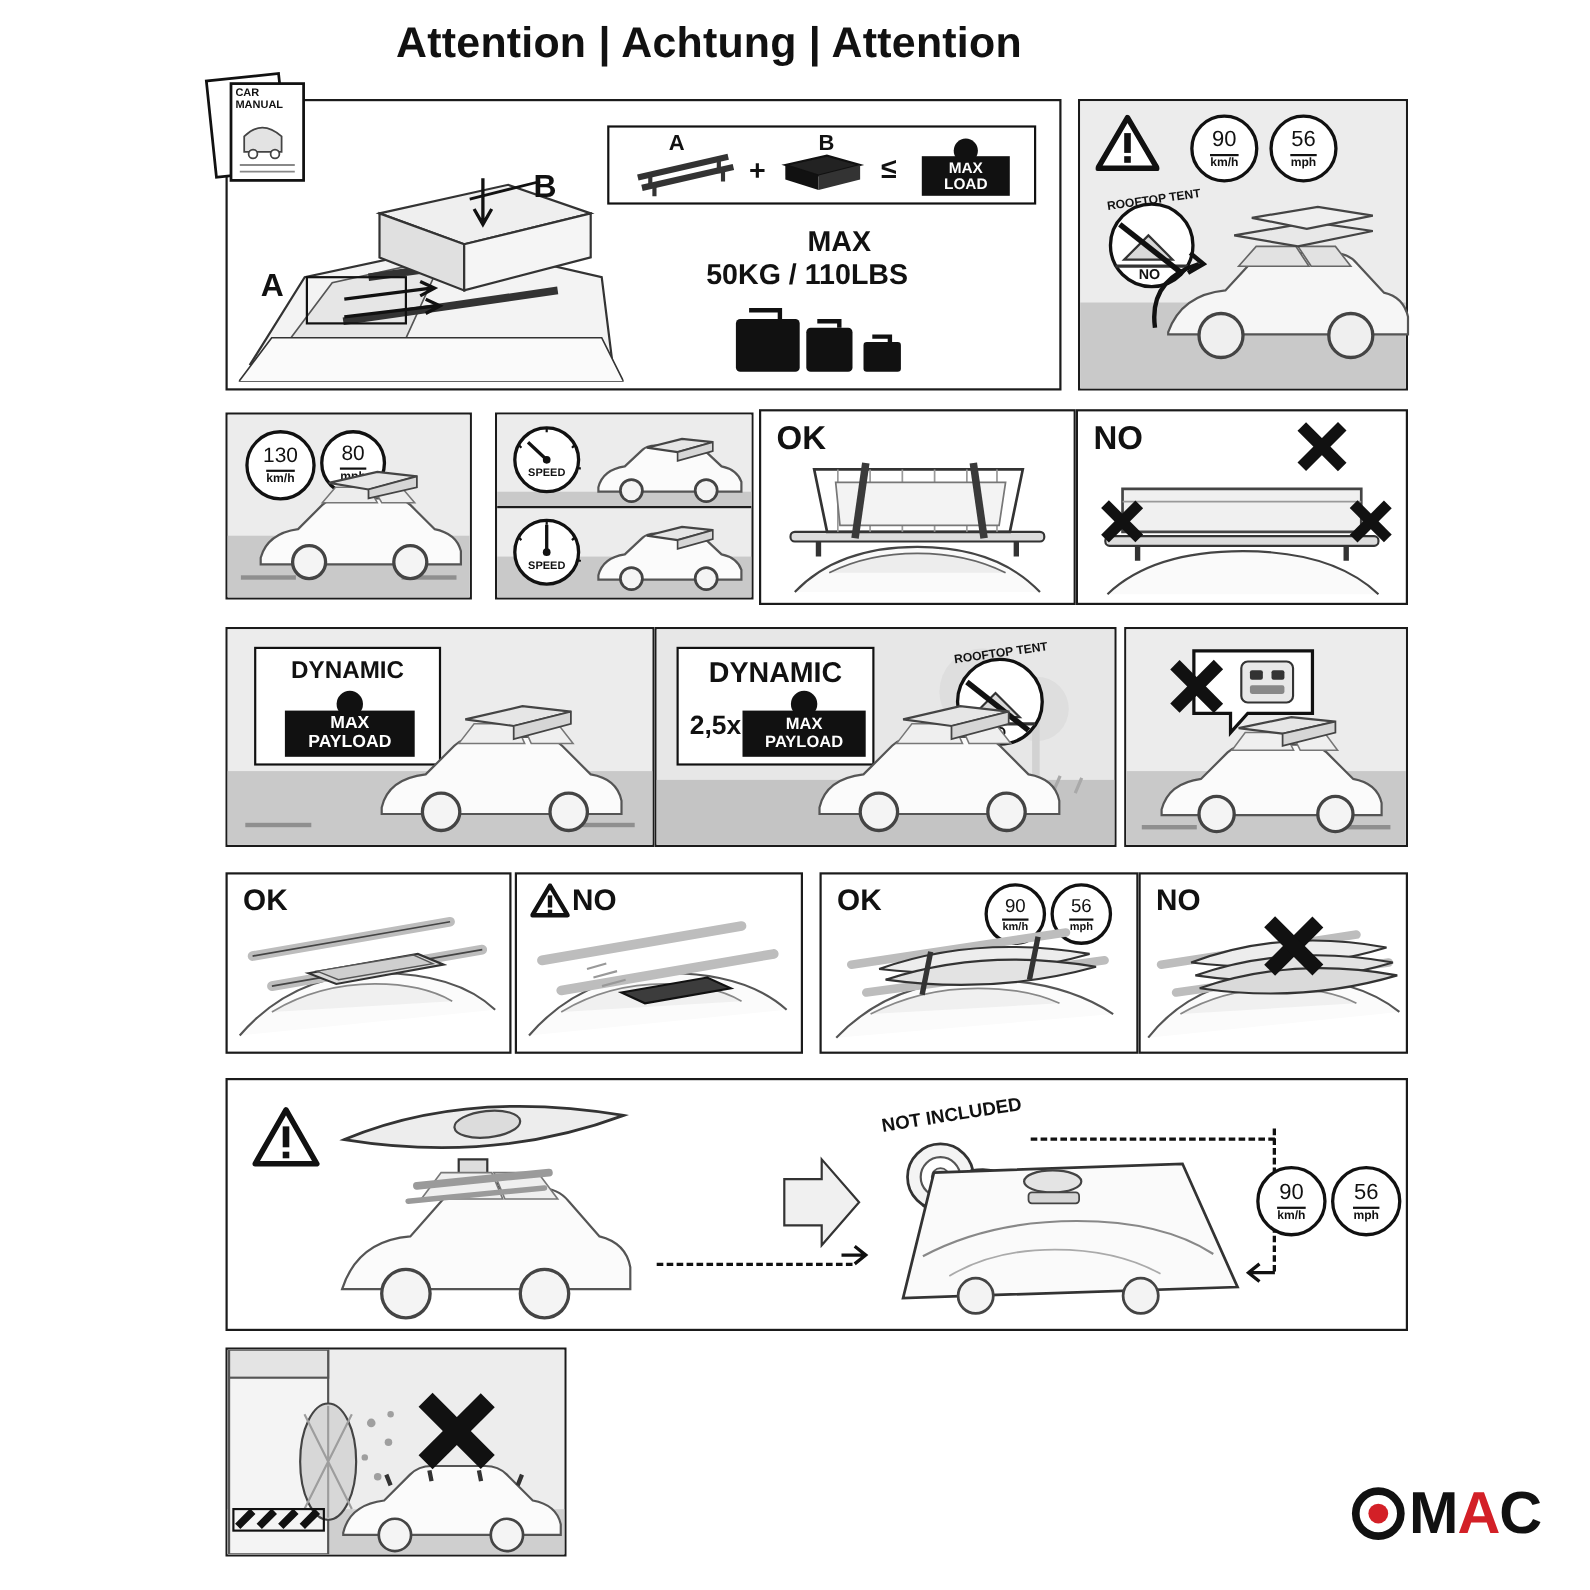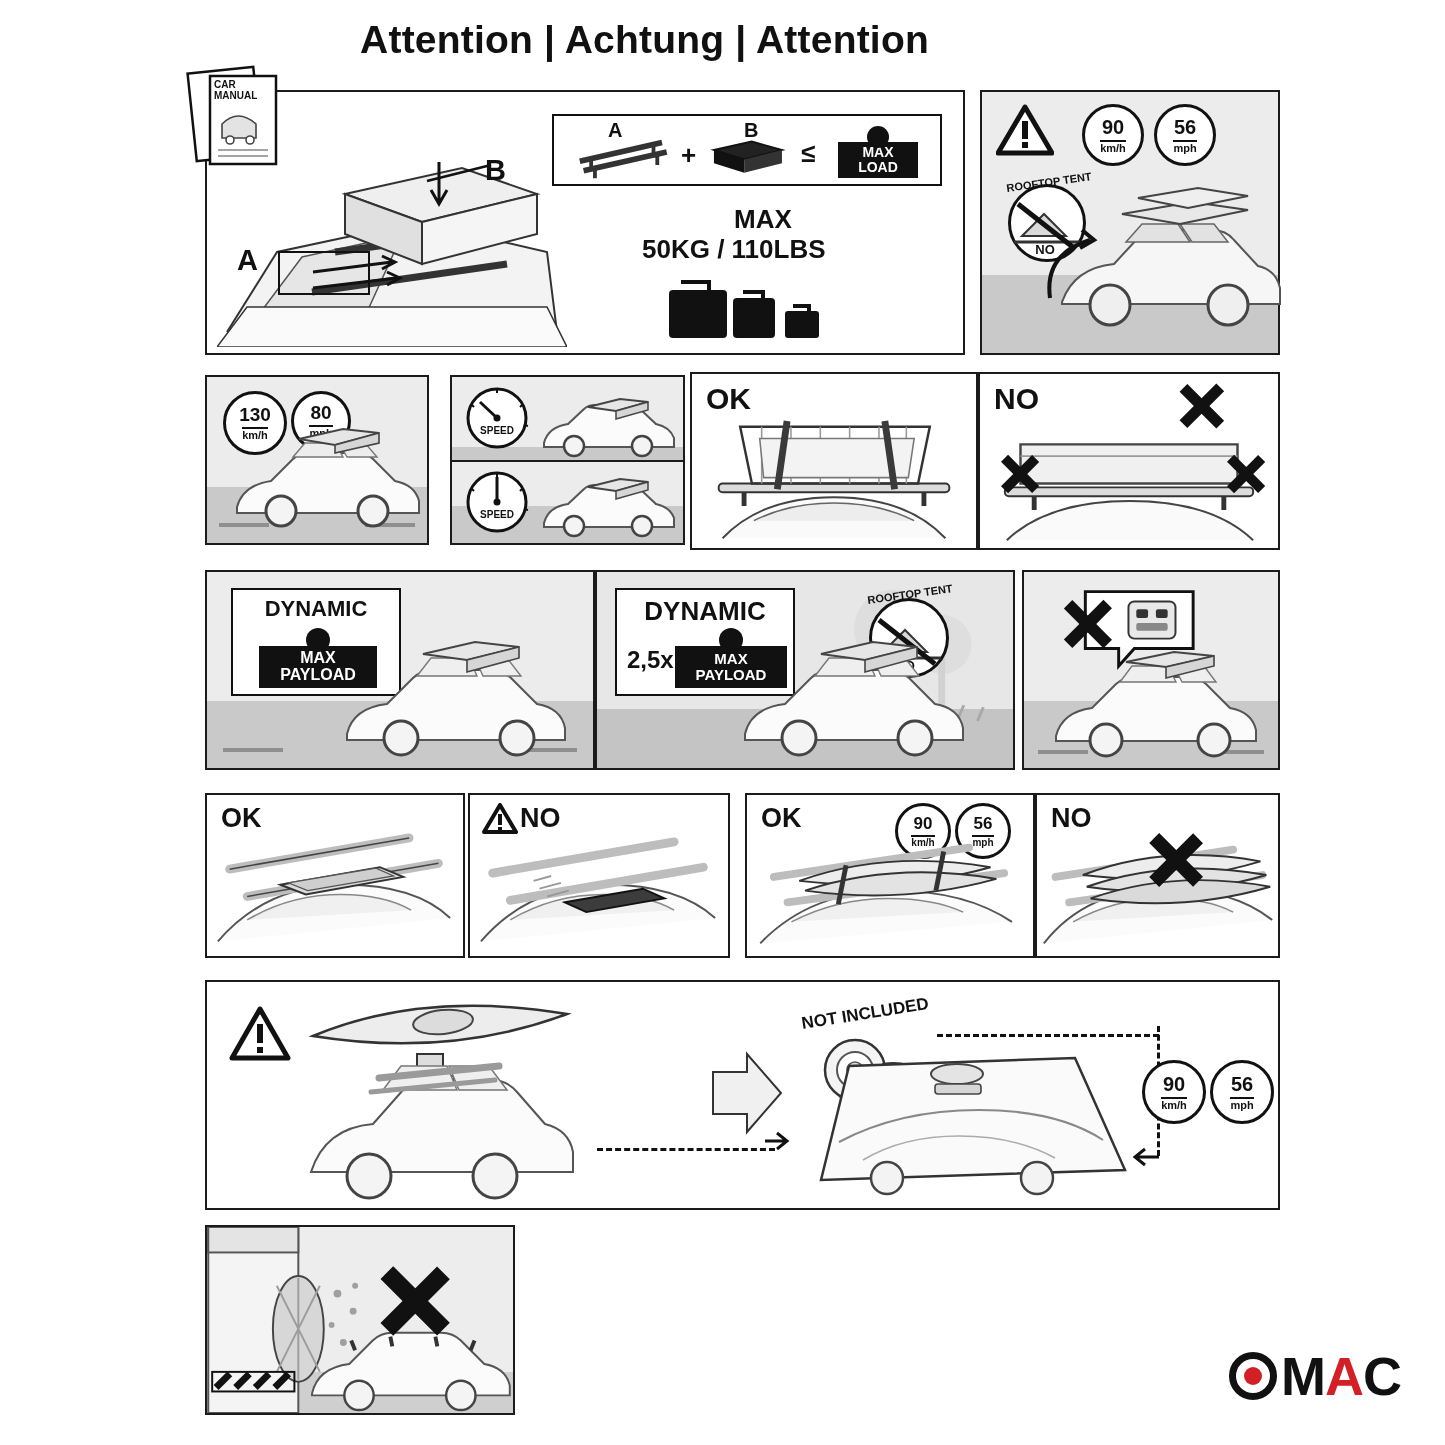--- a/index.html
+++ b/index.html
@@ -17,21 +17,21 @@
   .ground{position:absolute;left:0;right:0;bottom:0;height:34%;background:#c9c9c9;}
   .roadline{position:absolute;height:4px;background:#8f8f8f;}
   .lbl{position:absolute;font-weight:bold;}
   .okno{font-size:30px;font-weight:bold;}
   
   .badge{
     position:absolute;border:3px solid #111;border-radius:50%;
     background:#fff;display:flex;flex-direction:column;align-items:center;justify-content:center;
     line-height:1;
   }
-  .badge .num{font-weight:bold;}
+  .badge .num{font-weight:normal;}
   .badge .unit{font-weight:bold;border-top:2px solid #111;padding-top:1px;margin-top:3px;}
   
   .xmark{position:absolute;}
   .xmark:before,.xmark:after{
     content:"";position:absolute;left:50%;top:0;width:22%;height:100%;background:#111;
     transform-origin:50% 50%;
   }
   .xmark:before{transform:translateX(-50%) rotate(45deg);}
   .xmark:after{transform:translateX(-50%) rotate(-45deg);}
   

